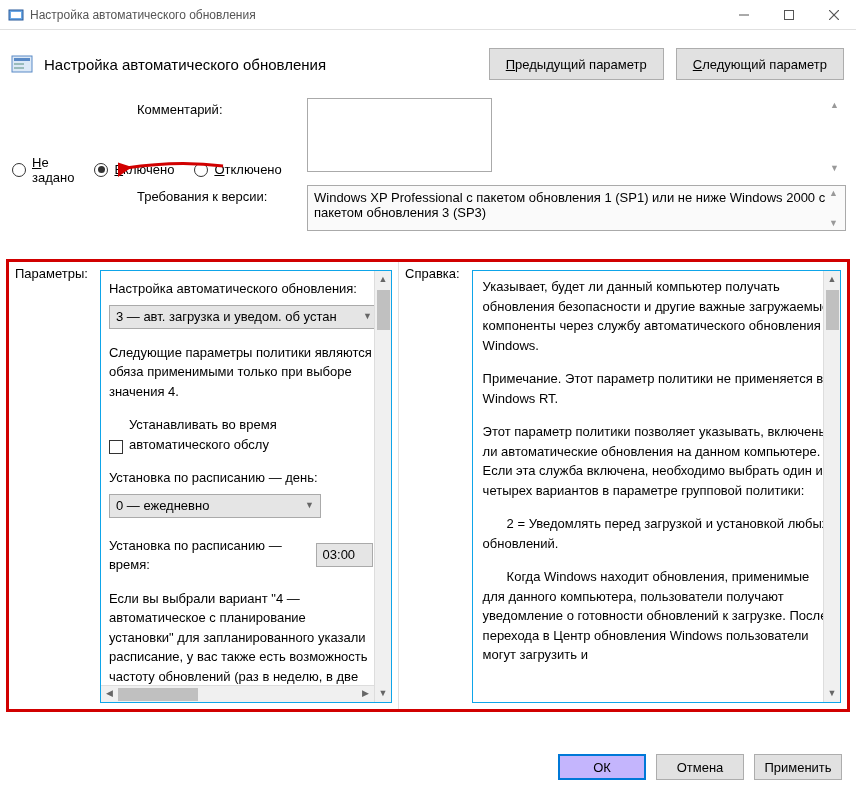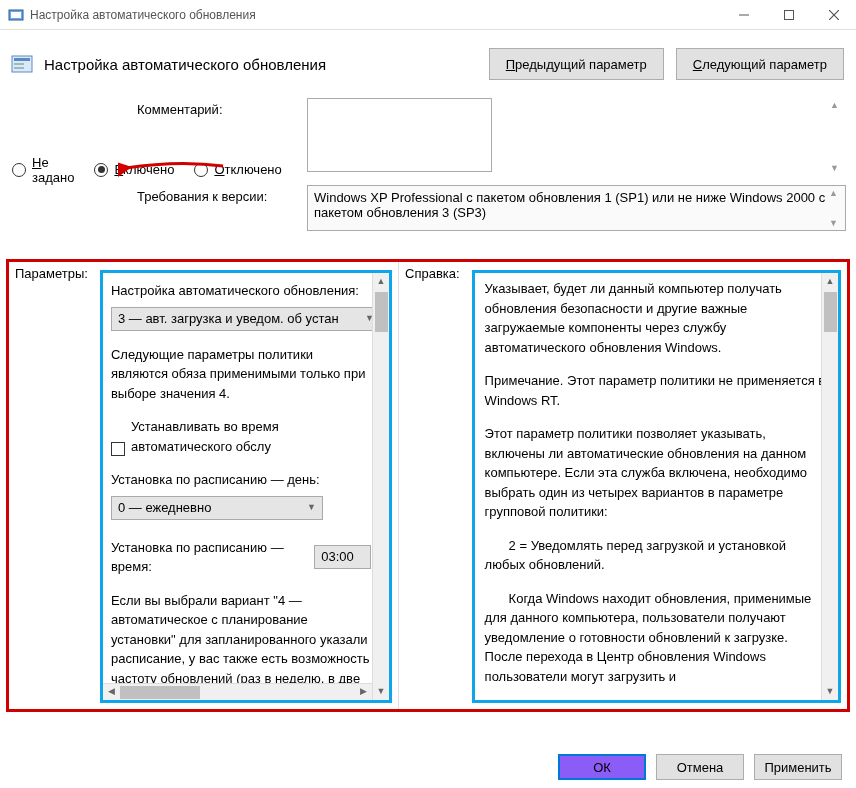--- a/index.html
+++ b/index.html
@@ -158,21 +158,21 @@
 }
 .pane-left { width: 390px; border-right: 1px solid #e0e0e0; }
 .pane-right { flex: 1; position: relative; }
 .pane-header {
   padding: 4px 6px;
   background: #fff;
   font-size: 13px;
 }
 .pane-body {
   flex: 1;
-  border: 3px solid #0ea5e9;
+  border: 1px solid #0ea5e9;
   margin: 8px 6px 6px 6px;
   padding: 8px 8px;
   overflow: hidden;
   position: relative;
   font-size: 13px;
   line-height: 1.5;
 }
 .pane-body.left-body {
   padding-right: 18px;
 }
@@ -240,21 +240,21 @@
   min-width: 88px;
   height: 26px;
   border: 1px solid #adadad;
   background: #e1e1e1;
   font-family: inherit;
   font-size: 13px;
   cursor: pointer;
 }
 .footer button.primary {
   border: 2px solid #0078d7;
-  background: #8b5cf6;
+  background: #c4b5fd;
 }
 .arrow-annotation {
   position: absolute;
   left: 118px;
   top: 154px;
   pointer-events: none;
 }
 </style>
 </head>
 <body>

